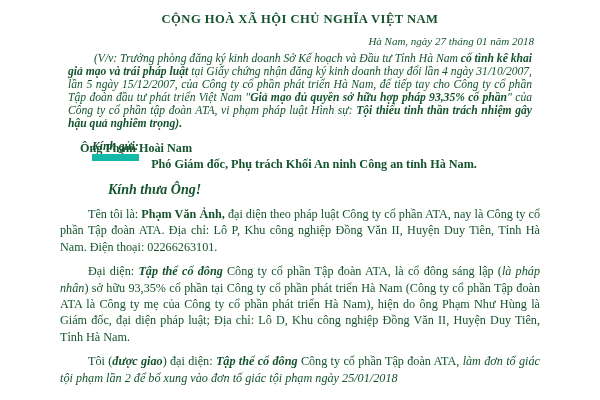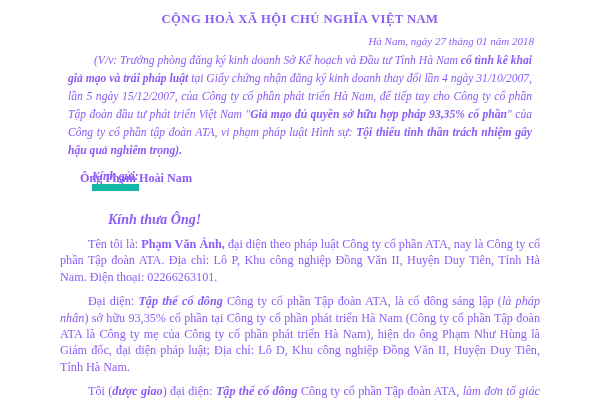--- a/index.html
+++ b/index.html
@@ -7,21 +7,21 @@
     padding: 0;
     background: #ffffff;
   }
   #page {
     position: relative;
     width: 600px;
     height: 400px;
     background: #ffffff;
     overflow: hidden;
     font-family: "Liberation Serif", "DejaVu Serif", serif;
-    color: #8b5cf6;
+    color: #14532d;
   }
   .sheet {
     position: absolute;
     left: 0;
     top: 0;
     width: 600px;
     height: 400px;
     padding: 10px 30px 0 30px;
     box-sizing: border-box;
   }
@@ -64,21 +64,21 @@
     letter-spacing: 0.3px;
     line-height: 18px;
     margin: 5px 0 0 0;
   }
 
   
   .subject {
     margin: 3px 38px 0 38px;
     font-style: italic;
     font-size: 11.6px;
-    line-height: 18px;
+    line-height: 13px;
     text-align: justify;
     text-justify: inter-word;
     text-indent: 26px;
   }
   .subject b { font-weight: bold; }
 
   
   .recipient {
     margin: 10px 0 0 0;
     position: relative;
@@ -143,20 +143,21 @@
 
 
     <div class="placedate">Hà Nam, ngày 27 tháng 01 năm 2018</div>
 
 
     <div class="subject"><span>(V/v: </span><span>Trưởng phòng đăng ký kinh doanh Sở Kế hoạch và Đầu tư Tỉnh Hà Nam </span><b>cố tình kê khai giả mạo và trái pháp luật</b><span> tại Giấy chứng nhận đăng ký kinh doanh thay đổi lần 4 ngày 31/10/2007, lần 5 ngày 15/12/2007, của Công ty cổ phần phát triển Hà Nam, để tiếp tay cho Công ty cổ phần Tập đoàn đầu tư phát triển Việt Nam "</span><b>Giả mạo đủ quyền sở hữu hợp pháp 93,35% cổ phần</b><span>" của Công ty cổ phần tập đoàn ATA, vi phạm pháp luật Hình sự: </span><b>Tội thiếu tinh thần trách nhiệm gây hậu quả nghiêm trọng).</b></div>
 
     <div class="recipient">
       <div class="recipient-label"><span>Kính gửi:</span></div>
       <div class="recipient-name">Ông Phạm Hoài Nam</div>
+      <div class="recipient-role">Phó Giám đốc, Phụ trách Khối An ninh Công an tỉnh Hà Nam.</div>
     </div>
 
     <div class="salutation">Kính thưa Ông!</div>
 
     <div class="body-para"><span>Tên tôi là: </span><b>Phạm Văn Ảnh,</b><span> đại diện theo pháp luật Công ty cổ phần ATA, nay là Công ty cổ phần Tập đoàn ATA. Địa chỉ: Lô P, Khu công nghiệp Đồng Văn II, Huyện Duy Tiên, Tỉnh Hà Nam. Điện thoại: 02266263101.</span></div>
 
     <div class="body-para"><span>Đại diện: </span><span class="bi">Tập thể cổ đông</span><span> Công ty cổ phần Tập đoàn ATA, là cổ đông sáng lập (</span><i>là pháp nhân</i><span>) sở hữu 93,35% cổ phần tại Công ty cổ phần phát triển Hà Nam (Công ty cổ phần Tập đoàn ATA là Công ty mẹ của Công ty cổ phần phát triển Hà Nam), hiện do ông Phạm Như Hùng là Giám đốc, đại diện pháp luật; Địa chỉ: Lô D, Khu công nghiệp Đồng Văn II, Huyện Duy Tiên, Tỉnh Hà Nam.</span></div>
 
     <div class="body-para"><span>Tôi (</span><span class="bi">được giao</span><span>) đại diện: </span><span class="bi">Tập thể cổ đông</span><span> Công ty cổ phần Tập đoàn ATA, </span><i>làm đơn tố giác tội phạm lần 2 để bổ xung vào đơn tố giác tội phạm ngày 25/01/2018</i></div>
 

